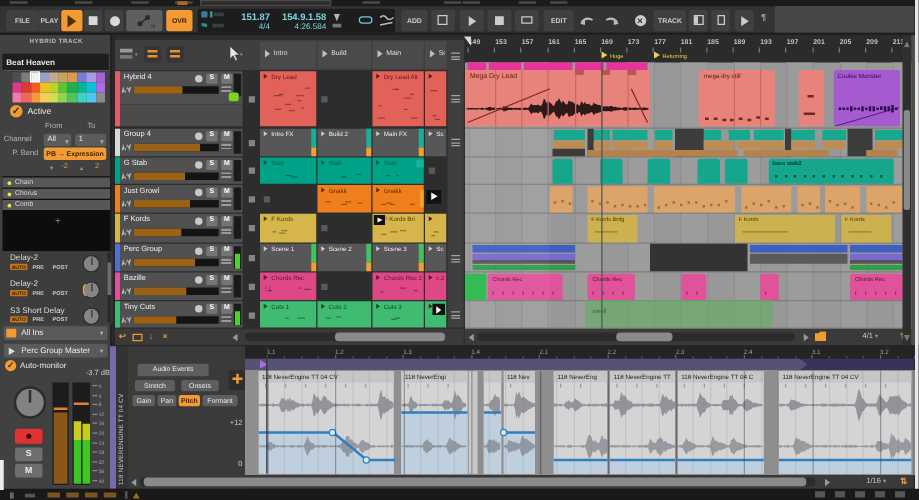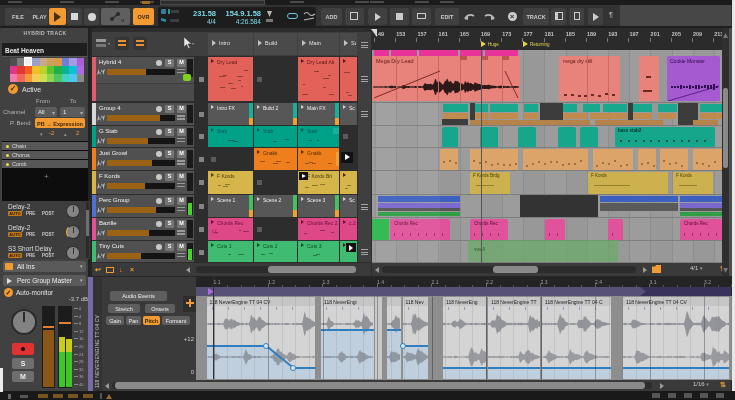--- a/index.html
+++ b/index.html
@@ -43,21 +43,21 @@
     </svg></div>
 <div class="a" style="left:133px;top:8px;width:21px;height:17px;background:#f29b33;border-radius:2px;">
     <div style="font-size:5.5px;color:#3a2600;font-weight:bold;padding-top:6px;text-align:center">OVR</div>
   </div>
 <div class="a" style="left:158px;top:7px;width:158px;height:19px;background:#1d1d1d;border-radius:2px"></div>
 <div class="a" style="left:161px;top:9px;width:5px;height:5px;background:#3a7a9a;border-radius:1px"></div>
 <div class="a" style="left:168px;top:9px;width:1.5px;height:5px;background:#2a9a8a"></div>
 <div class="a" style="left:171px;top:10px;width:8px;height:3px;background:#3a3f44"></div>
 <div class="a" style="left:161px;top:18px;width:5px;height:4px;background:#2a8a9a;clip-path:polygon(0 0,100% 30%,100% 100%,0 70%)"></div>
 <div class="a" style="left:170px;top:19px;width:9px;height:3px;background:#3a3f44"></div>
-<div class="a" style="left:186px;top:9px;width:30px;height:8px;color:#7cd9e8;font-size:7.5px;font-weight:bold;text-align:right">231.58</div>
+<div class="a" style="left:186px;top:9px;width:30px;height:8px;color:#7cd9e8;font-size:7.5px;font-weight:bold;text-align:right">151.87</div>
 <div class="a" style="left:186px;top:18px;width:30px;height:8px;color:#7cd9e8;font-size:6.5px;text-align:right">4/4</div>
 <div class="a" style="left:221px;top:9px;width:40px;height:8px;color:#7cd9e8;font-size:7.5px;font-weight:bold;text-align:right">154.9.1.58</div>
 <div class="a" style="left:221px;top:18px;width:40px;height:8px;color:#7cd9e8;font-size:6.5px;text-align:right">4:26.584</div>
 <div class="a" style="left:267px;top:11px;width:5px;height:6px;background:#b8b8b8;clip-path:polygon(0 0,100% 0,50% 100%)"></div>
 <div class="a" style="left:266px;top:19px;width:7px;height:3px;background:#777"></div>
 <div class="a" style="left:287px;top:13px;width:11px;height:6px;border:1.5px solid #6ccede;border-radius:3px"></div>
 <svg class="a" style="left:303px;top:11px" width="13" height="12">
     <path d="M1,3 Q4,0 6,3 T12,3" stroke="#bbb" fill="none" stroke-width="1.2"></path>
     <path d="M1,9 L11,7" stroke="#bbb" fill="none" stroke-width="1.2"></path>
   </svg>

